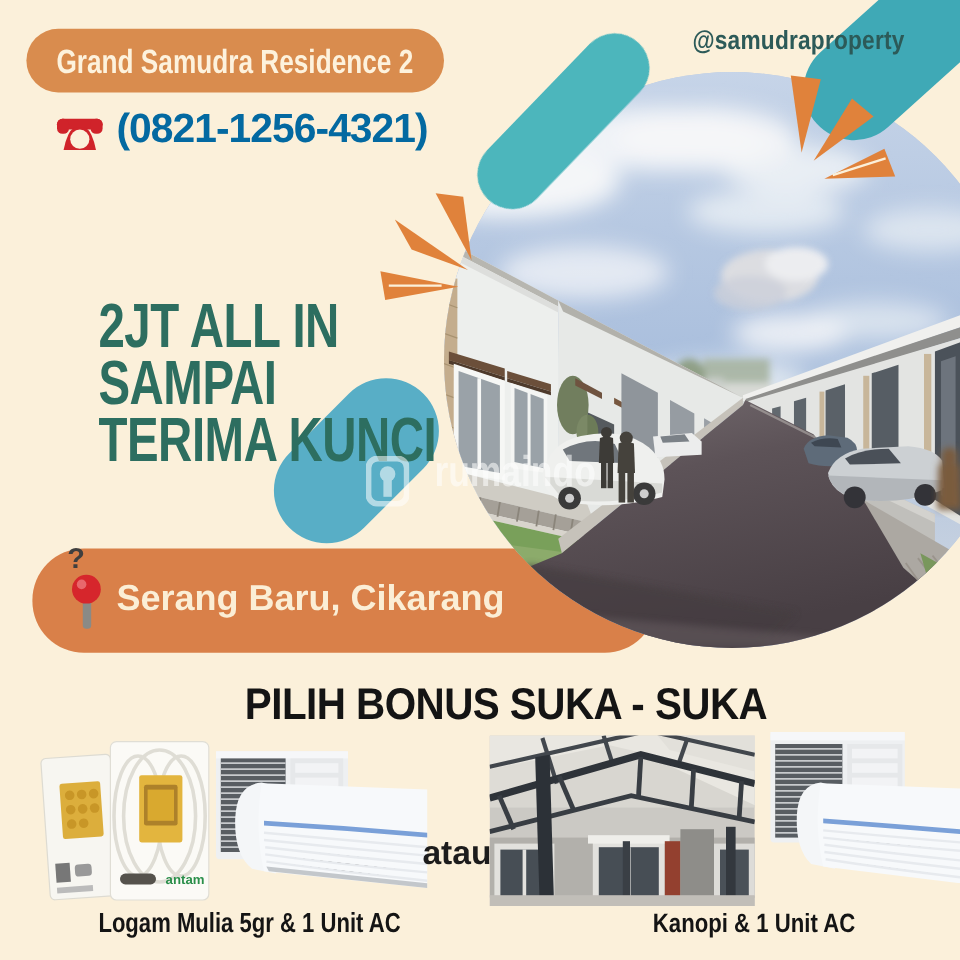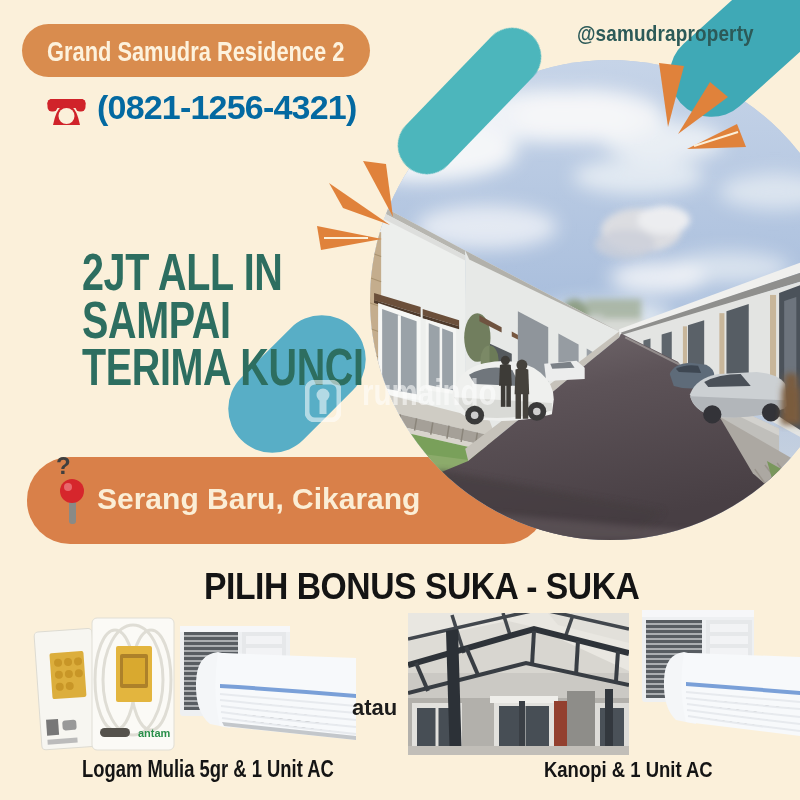--- a/index.html
+++ b/index.html
@@ -357,21 +357,21 @@
       <path d="M 42 72 Q 110 78 178 84"></path>
       <path d="M 42 78 Q 110 85 178 91"></path>
       <path d="M 43 84 Q 110 92 178 98"></path>
       <path d="M 43 90 Q 110 99 178 105"></path>
       <path d="M 44 96 Q 110 105 178 112"></path>
     </g>
     <path d="M 44 100 L 178 114 L 178 118 L 46 104 Z" fill="#c3c7cb"></path>
   </g>
 </svg>
 
-<div class="abs" style="left:352px;top:695px;color:#1c1c1c;font-size:22px;font-weight:bold;">atau</div>
+<div class="abs" style="left:352px;top:695px;color:#1c1c1c;font-size:28px;font-weight:bold;">atau</div>
 
 <svg class="abs" style="left:408px;top:613px;" width="221" height="142" viewBox="0 0 221 142">
   <rect x="0" y="0" width="221" height="142" fill="#cbc9c4"></rect>
   <rect x="0" y="0" width="221" height="60" fill="#d8d6d0"></rect>
 
   <rect x="0" y="85" width="221" height="50" fill="#b2b0ab"></rect>
   <rect x="4" y="90" width="50" height="46" fill="#e2e1dd"></rect>
   <rect x="9" y="95" width="40" height="41" fill="#474e55"></rect>
   <line x1="29" y1="95" x2="29" y2="136" stroke="#e2e1dd" stroke-width="3"></line>
   <rect x="86" y="88" width="60" height="48" fill="#e2e1dd"></rect>

